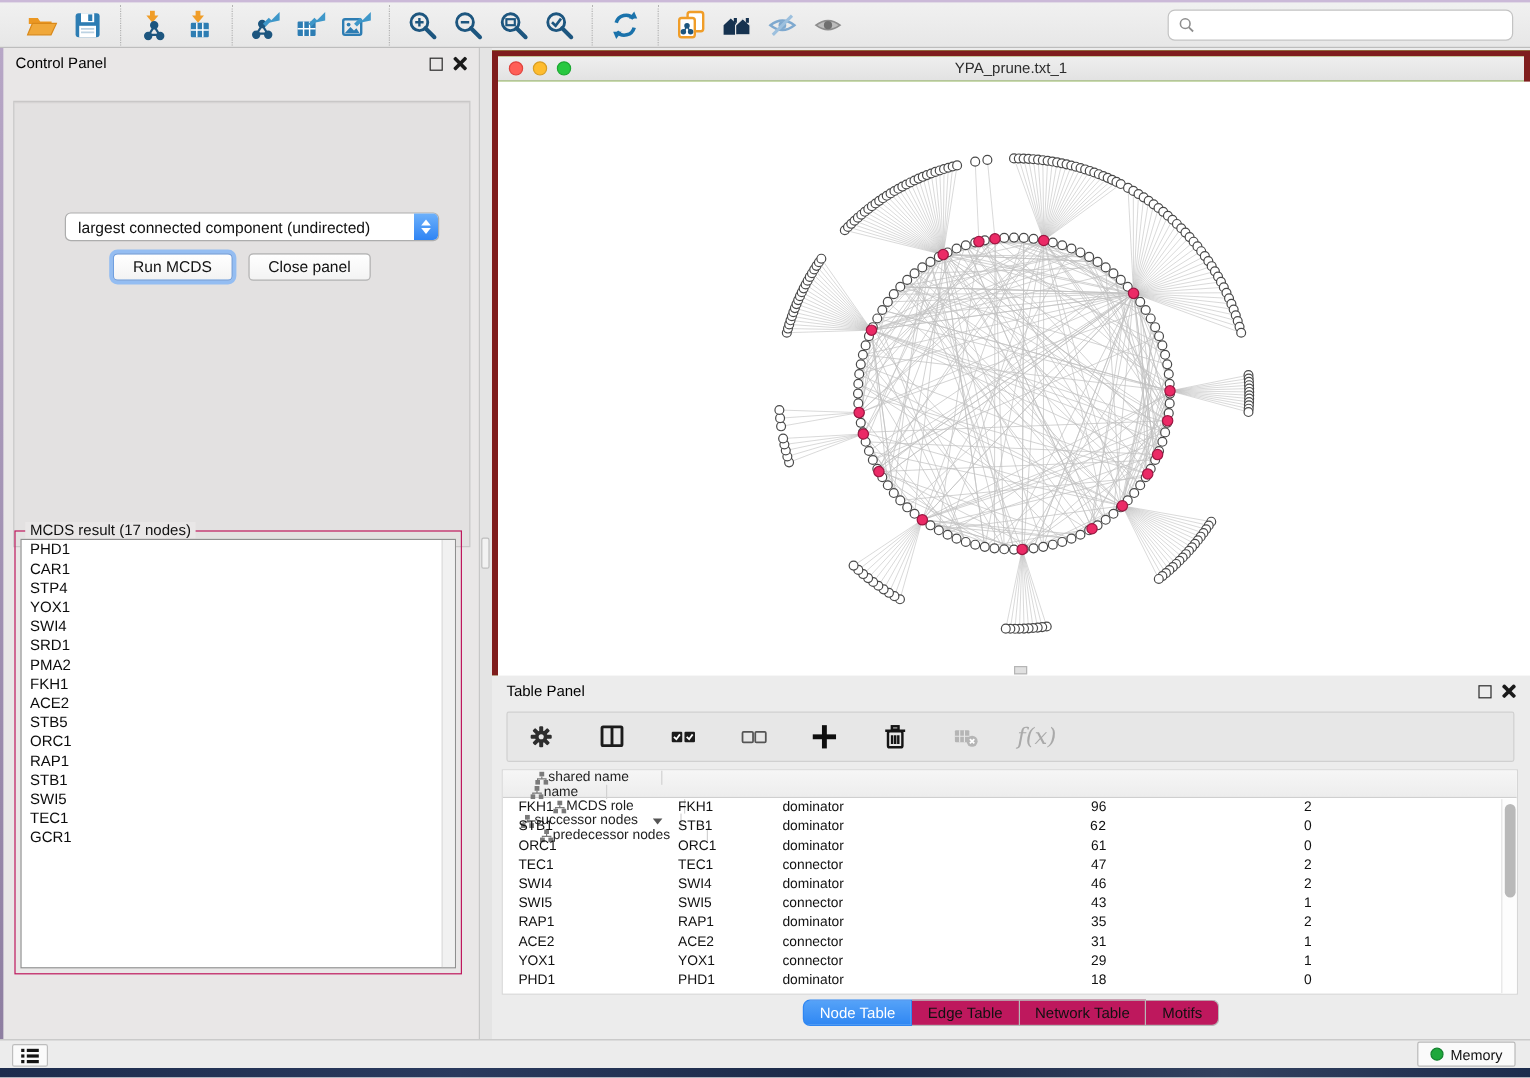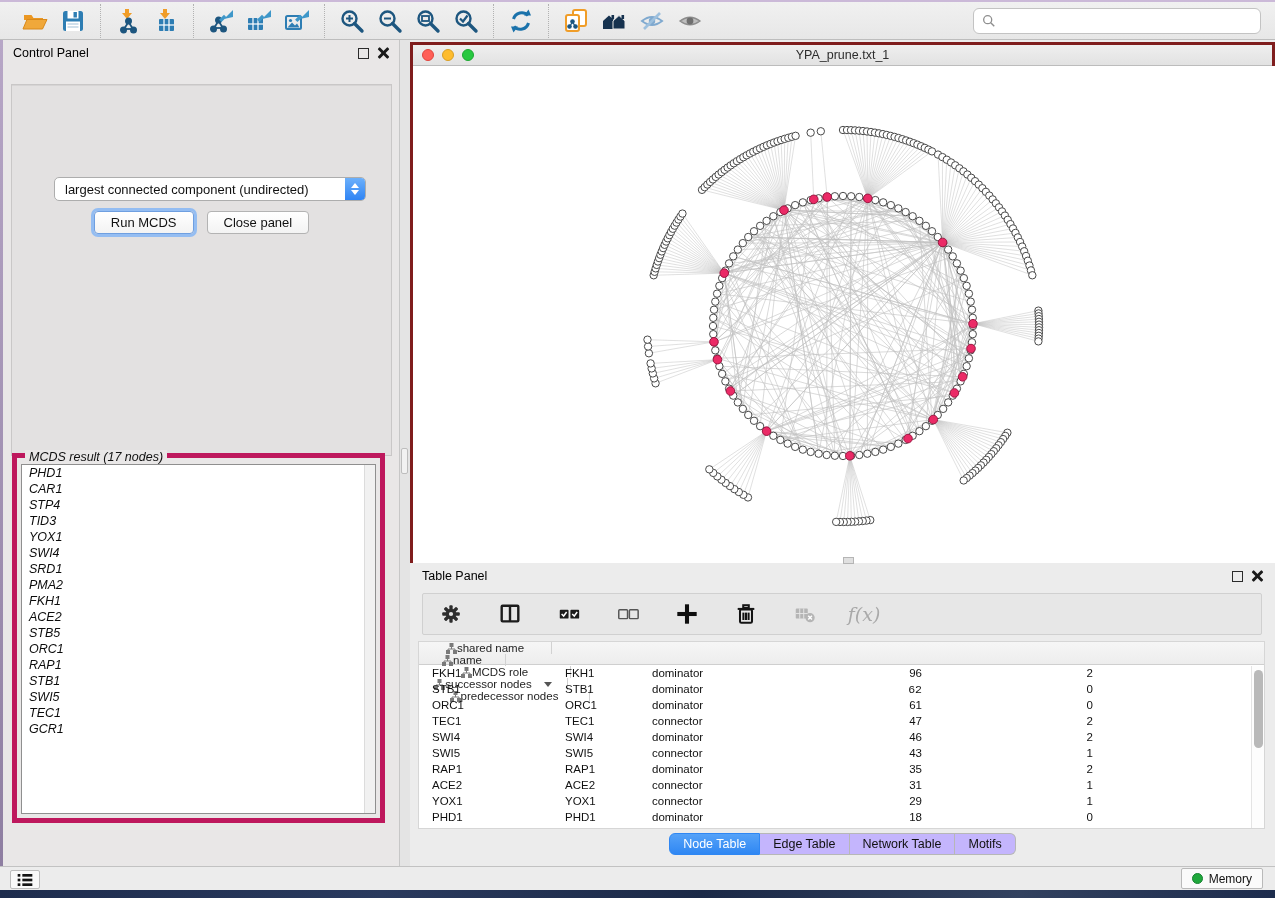--- a/index.html
+++ b/index.html
@@ -56,38 +56,38 @@
   #criterion-stepper { width:20px; height:22px; margin-right:0px; border-radius:0 4px 4px 0;
     background:linear-gradient(#6cb0fb,#2f84f4); display:flex; flex-direction:column;
     align-items:center; justify-content:center; gap:2px; }
   .chev-up { width:0; height:0; border-left:4px solid transparent; border-right:4px solid transparent; border-bottom:5px solid #fff; }
   .chev-dn { width:0; height:0; border-left:4px solid transparent; border-right:4px solid transparent; border-top:5px solid #fff; }
   #cp-buttons { position:absolute; left:0; top:126px; width:100%; display:flex; justify-content:center; gap:13px; }
   .cp-btn { font-size:13px; color:#111; background:linear-gradient(#ffffff,#f3f3f3);
     border:1px solid #b3b3b3; border-radius:4px; padding:3px 16px; cursor:default; }
   .cp-btn.focused { box-shadow:0 0 0 3px #94bdf2; border-color:#6f9fe0; }
 
-  #mcds-result { position:absolute; left:9px; top:413px; width:373px; height:370px;
-    border:5px solid #be185d;font-style:italic; }
+  #mcds-result { position:absolute; left:9px; top:402px; width:373px; height:370px;
+    border:1px solid #be185d; }
   #mcds-legend { position:absolute; left:8px; top:-8px; background:#e9e7e7; padding:0 4px;
     font-size:12.5px; color:#111; }
   #mcds-list { position:absolute; left:4px; top:6px; right:4px; bottom:4px; background:#fff;
     border:1px solid #8f8f8f; overflow:hidden; }
   #mcds-scroll { position:absolute; right:0; top:0; width:11px; height:100%;
     background:#f1f1f1; border-left:1px solid #dcdcdc; }
   .mcds-item { font-size:12.5px; color:#0c0c0c; line-height:16px; padding-left:7px; }
 
   
   #v-splitter { position:absolute; left:400px; top:40px; width:10px; height:826px; background:#e4e4e4; }
   #v-handle { position:absolute; left:1px; top:408px; width:7px; height:26px;
     background:#f2f2f2; border:1px solid #bdbdbd; border-radius:2px; }
 
   
   #net-window { position:absolute; left:410px; top:42px; width:865px; height:521px;
-    border:3px solid #7f1d1d; background:#84cc16; }
+    border:5px solid #7f1d1d; background:#84cc16; }
   #net-titlebar { position:relative; height:21px; background:linear-gradient(#efefef,#e2e2e2);
     border-bottom:1px solid #bcbcbc; display:flex; align-items:center; }
   .tl { width:12px; height:12px; border-radius:50%; margin-left:8px; }
   .tl.red { background:#ff5f57; border:1px solid #e0443e; margin-left:9px;}
   .tl.yellow { background:#febc2e; border:1px solid #d89e24; }
   .tl.green { background:#28c840; border:1px solid #1da832; }
   #net-title { position:absolute; left:0; width:100%; text-align:center; font-size:12.5px; color:#2d2d2d; }
   #net-canvas { position:absolute; left:0; top:21px; width:863px; height:498px; background:#fff; }
   #net-canvas svg { display:block; }
   #net-bottom-handle { position:absolute; left:430px; bottom:-4px; width:11px; height:7px;
@@ -112,21 +112,21 @@
     border-right:4px solid transparent; border-top:5px solid #555; }
   #tp-rows { position:relative; }
   .t-row { display:flex; height:16px; align-items:center; }
   .t-cell { flex-shrink:0; font-size:11.5px; color:#111; padding-left:13px; overflow:hidden; white-space:nowrap; }
   .t-cell.num { text-align:right; padding-left:0; padding-right:18px; }
   #tp-vscroll { position:absolute; right:0px; top:24px; width:13px; bottom:0;
     background:#fdfdfd; border-left:1px solid #e4e4e4; }
   #tp-thumb { position:absolute; left:2px; top:4px; width:9px; height:78px; background:#b9b9b9; border-radius:5px; }
 
   #tp-tabs { position:absolute; left:0; top:270px; width:100%; display:flex; justify-content:center; }
-  .tp-tab { font-size:12.5px; padding:3px 13px; background:#c4b5fd; color:#111;
+  .tp-tab { font-size:12.5px; padding:3px 13px; background:#be185d; color:#111;
     border:1px solid #b7b7b7; border-left:none; cursor:default; }
   .tp-tab:first-child { border-left:1px solid #b7b7b7; border-radius:6px 0 0 6px; }
   .tp-tab:last-child { border-radius:0 6px 6px 0; }
   .tp-tab.sel { background:linear-gradient(#55a2f8,#2f87f3); color:#fff; border-color:#2f87f3; }
 
   
   #status-bar { position:absolute; left:0; top:866px; width:1275px; height:24px;
     background:#ececec; border-top:1px solid #c2c2c2; }
   #status-list-btn { position:absolute; left:10px; top:3px; width:30px; height:19px;
     background:#fafafa; border:1px solid #bdbdbd; border-radius:2px;
@@ -361,21 +361,20 @@
         <button class="cp-btn">Close panel</button>
       </div>
     </div>
     <div id="mcds-result">
       <span id="mcds-legend">MCDS result (17 nodes)</span>
       <div id="mcds-list">
         <div id="mcds-items">
             <div class="mcds-item">PHD1</div>
             <div class="mcds-item">CAR1</div>
             <div class="mcds-item">STP4</div>
-            <div class="mcds-item">TID3</div>
             <div class="mcds-item">YOX1</div>
             <div class="mcds-item">SWI4</div>
             <div class="mcds-item">SRD1</div>
             <div class="mcds-item">PMA2</div>
             <div class="mcds-item">FKH1</div>
             <div class="mcds-item">ACE2</div>
             <div class="mcds-item">STB5</div>
             <div class="mcds-item">ORC1</div>
             <div class="mcds-item">RAP1</div>
             <div class="mcds-item">STB1</div>

